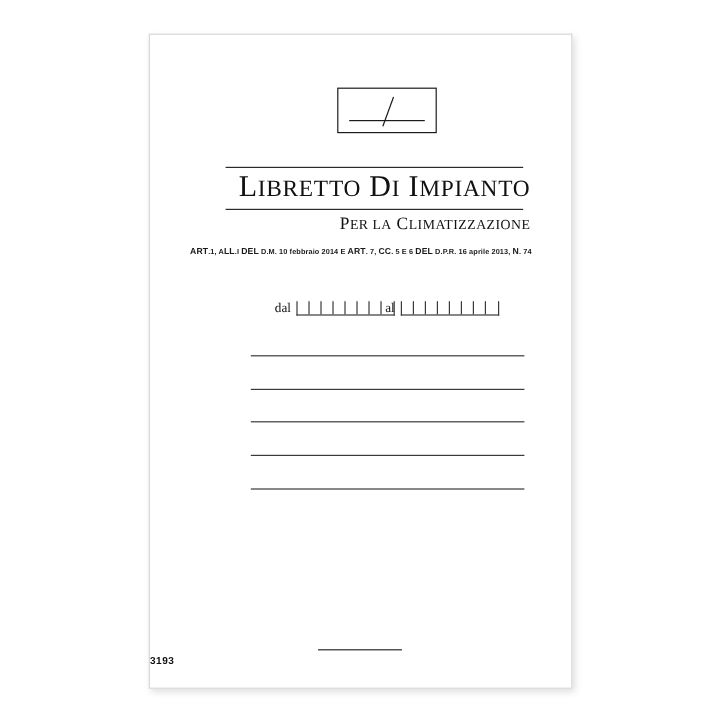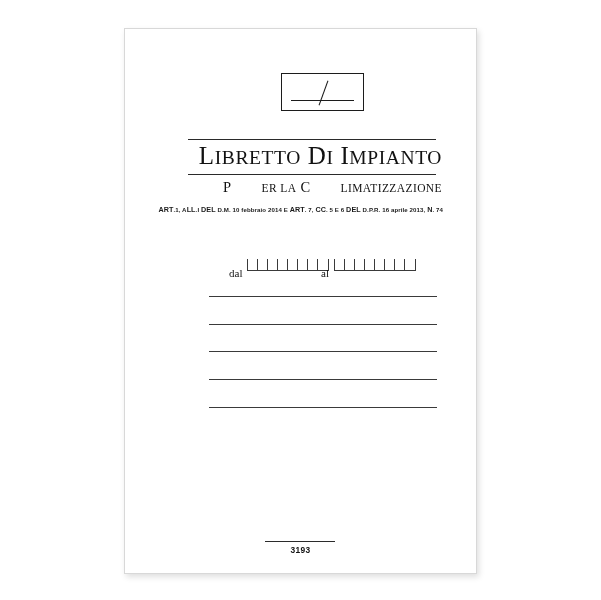--- a/index.html
+++ b/index.html
@@ -97,21 +97,21 @@
     left: 0;
     right: 34px;
     top: 150px;
     text-align: right;
     font-family: "Liberation Serif", serif;
     font-size: 14.5px;
     letter-spacing: 0.4px;
     color: #111111;
     white-space: nowrap;
   }
-  .subtitle .sc { font-size: 11.5px; margin-left: 30px; }
+  .subtitle .sc { font-size: 11.5px; }
   .refline {
     position: absolute;
     left: 0;
     right: 33px;
     top: 176px;
     text-align: right;
     font-family: "Liberation Sans", sans-serif;
     font-size: 7.2px;
     font-weight: bold;
     color: #1a1a1a;
@@ -132,21 +132,20 @@
     display: flex;
     align-items: center;
   }
   .date-group.dal { left: 104px; top: 0; }
   .date-group.al  { left: 196px; top: 0; }
   .date-label {
     font-family: "Liberation Serif", serif;
     font-size: 11px;
     color: #111;
     margin-right: 5px;
-    margin-top: 16px;
   }
   .comb {
     display: flex;
     height: 12px;
     border: 1px solid #3a3a3a;
     border-top: none;
     box-sizing: border-box;
   }
   .comb .cell {
     width: 10px;
@@ -170,21 +169,21 @@
     width: 70px;
     top: 512px;
     height: 1px;
     background: #2b2b2b;
   }
   .footer-code {
     position: absolute;
     left: 0;
     right: 0;
     top: 516px;
-    text-align: center;
+    text-align: left;
     font-family: "Liberation Sans", sans-serif;
     font-size: 8.4px;
     font-weight: bold;
     color: #111;
     letter-spacing: 0.4px;
   }
 </style>
 </head>
 <body>
 

